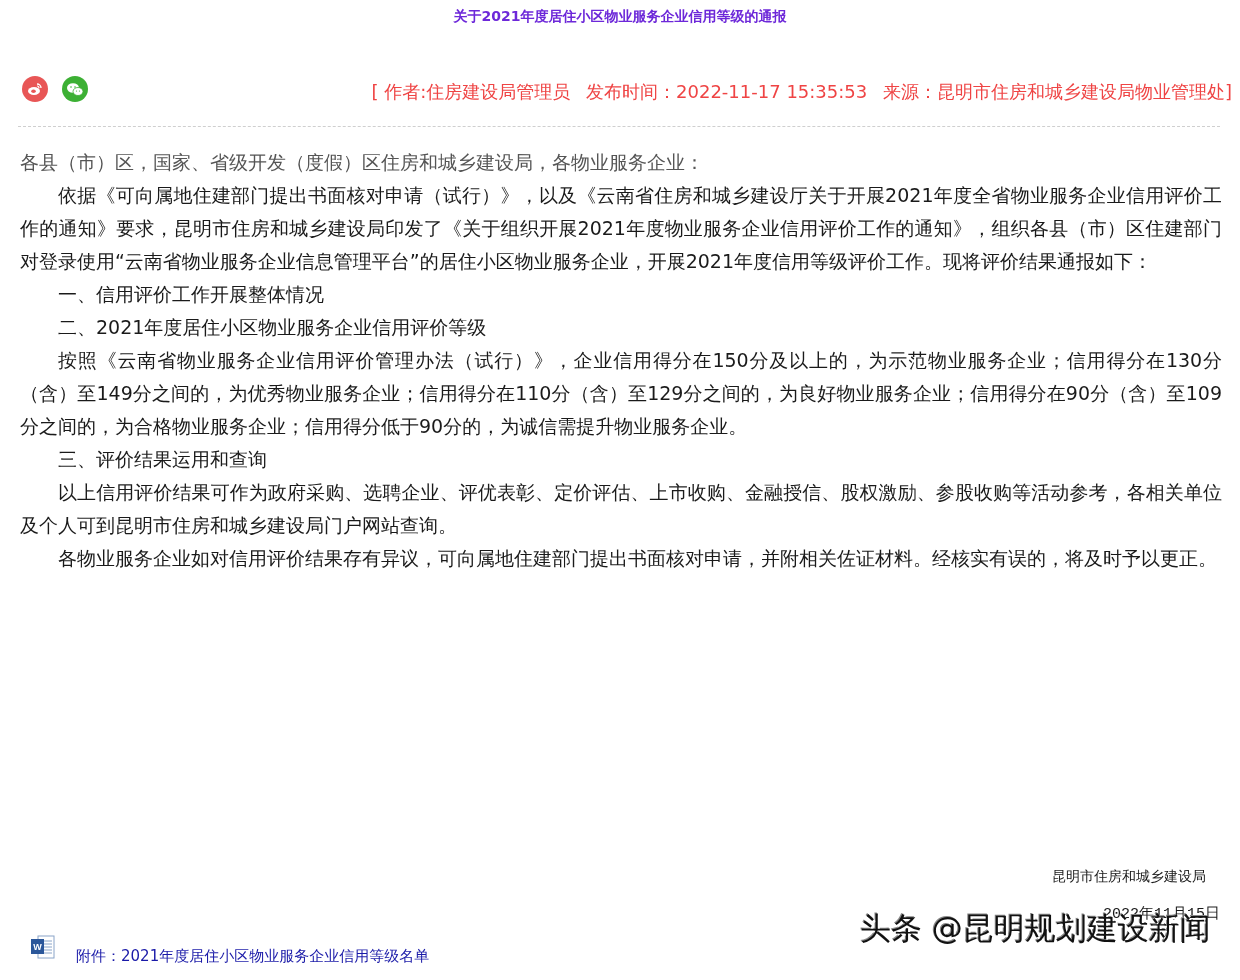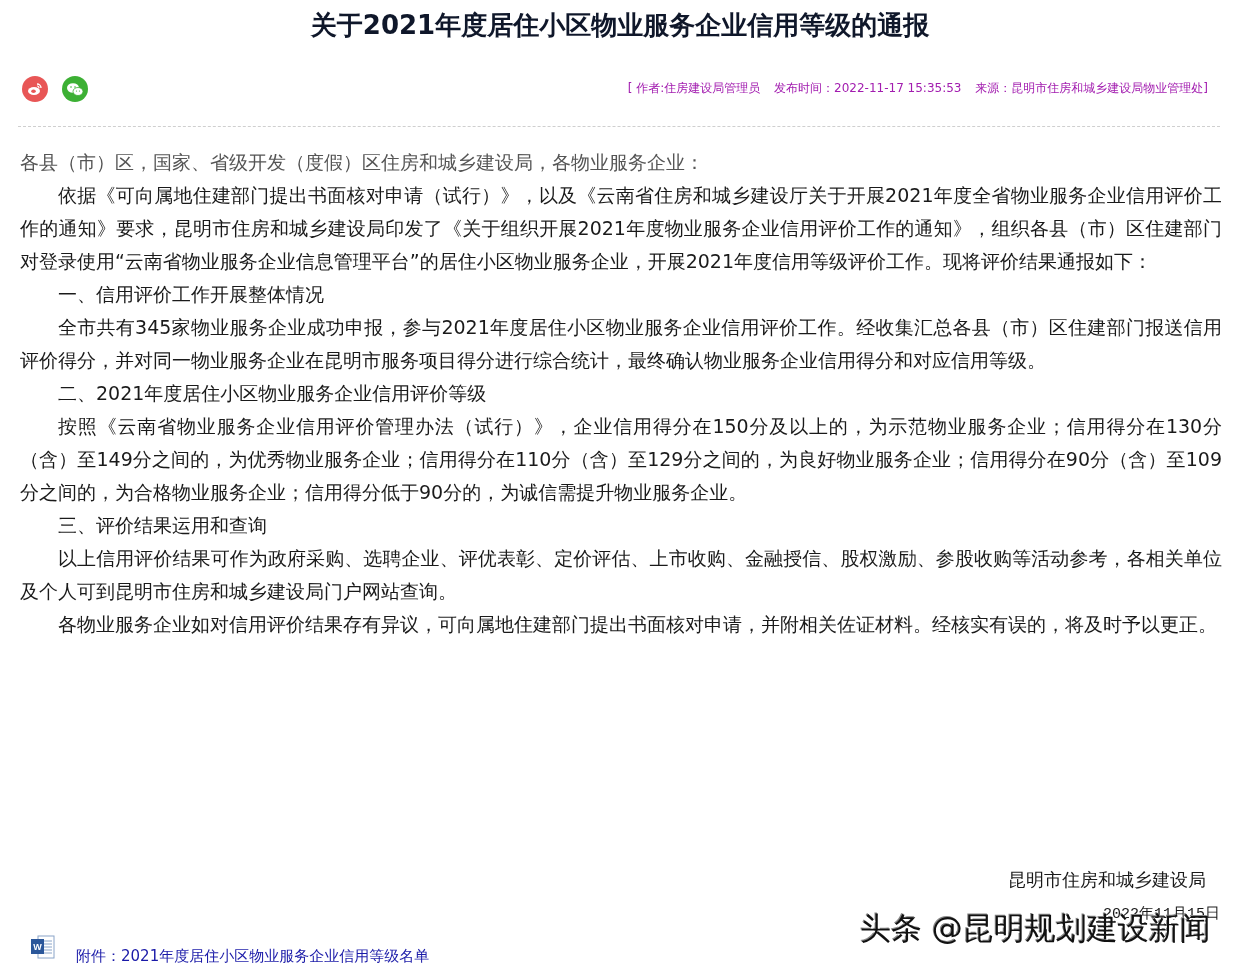--- a/index.html
+++ b/index.html
@@ -1,36 +1,36 @@
 <!DOCTYPE html>
 <html><head>
 <meta charset="utf-8">
 <style>
   html, body { margin:0; padding:0; background:#ffffff; }
   body { width:1240px; height:980px; position:relative; overflow:hidden;
          font-family:"DejaVu Sans","Liberation Sans",sans-serif; color:#222; }
   .title { position:absolute; top:8px; left:0; width:1240px; text-align:center;
-           font-size:26px; font-weight:bold; color:#0f172a; letter-spacing:0px; }
+           font-size:14px; font-weight:bold; color:#6d28d9; letter-spacing:0px; }
   .share { position:absolute; top:76px; left:22px; display:flex; gap:14px; }
   .share-btn { width:26px; height:26px; border-radius:50%; display:flex;
                align-items:center; justify-content:center; cursor:pointer; }
   .weibo { background:#e85656; }
   .wechat { background:#3cb034; }
-  .meta { position:absolute; top:80px; right:32px; font-size:12px; color:#a21caf;
+  .meta { position:absolute; top:80px; right:8px; font-size:18px; color:#ef4444;
           white-space:nowrap; }
   .meta span { margin-right:10px; }
   .meta span:last-child { margin-right:0; }
   .divider { position:absolute; top:126px; left:18px; right:20px;
              border-top:1px dashed #cfcfcf; }
   .content { position:absolute; top:146px; left:20px; width:1202px;
              font-size:19px; line-height:33px; color:#1a1a1a; }
   .content p { margin:0; text-align:justify; }
   .salutation { color:#555; font-family:"DejaVu Serif","Liberation Serif",serif; }
   .indent { text-indent:2em; }
-  .sign { position:absolute; right:34px; top:868px; font-size:18px; color:#1a1a1a; }
+  .sign { position:absolute; right:34px; top:868px; font-size:14px; color:#1a1a1a; }
   .date { position:absolute; right:20px; top:904px; font-size:15px; color:#1a1a1a;
           font-family:Liberation Mono, monospace; }
   .attach { position:absolute; top:934px; left:30px; display:flex; align-items:flex-end; }
   .word-icon { width:26px; height:26px; position:relative; margin-right:12px; }
   .attach-link { font-size:15px; color:#1a1aa8; text-decoration:none; cursor:pointer; margin-bottom:-6px;margin-left:8px; }
   .watermark { position:absolute; top:908px; left:860px; font-size:31px; color:#111;
                font-weight:normal; text-shadow:2px 2px 0 #fff, -1px -1px 0 #888; white-space:nowrap; }
 </style>
 </head>
 <body>
@@ -63,21 +63,20 @@
   <span>发布时间：2022-11-17 15:35:53</span>
   <span>来源：昆明市住房和城乡建设局物业管理处]</span>
 </div>
 
 <div class="divider"></div>
 
 <div class="content">
   <p class="salutation">各县（市）区，国家、省级开发（度假）区住房和城乡建设局，各物业服务企业：</p>
   <p class="indent">依据《可向属地住建部门提出书面核对申请（试行）》，以及《云南省住房和城乡建设厅关于开展2021年度全省物业服务企业信用评价工作的通知》要求，昆明市住房和城乡建设局印发了《关于组织开展2021年度物业服务企业信用评价工作的通知》，组织各县（市）区住建部门对登录使用“云南省物业服务企业信息管理平台”的居住小区物业服务企业，开展2021年度信用等级评价工作。现将评价结果通报如下：</p>
   <p class="indent">一、信用评价工作开展整体情况</p>
-  <p class="indent">全市共有345家物业服务企业成功申报，参与2021年度居住小区物业服务企业信用评价工作。经收集汇总各县（市）区住建部门报送信用评价得分，并对同一物业服务企业在昆明市服务项目得分进行综合统计，最终确认物业服务企业信用得分和对应信用等级。</p>
   <p class="indent">二、2021年度居住小区物业服务企业信用评价等级</p>
   <p class="indent">按照《云南省物业服务企业信用评价管理办法（试行）》，企业信用得分在150分及以上的，为示范物业服务企业；信用得分在130分（含）至149分之间的，为优秀物业服务企业；信用得分在110分（含）至129分之间的，为良好物业服务企业；信用得分在90分（含）至109分之间的，为合格物业服务企业；信用得分低于90分的，为诚信需提升物业服务企业。</p>
   <p class="indent">三、评价结果运用和查询</p>
   <p class="indent">以上信用评价结果可作为政府采购、选聘企业、评优表彰、定价评估、上市收购、金融授信、股权激励、参股收购等活动参考，各相关单位及个人可到昆明市住房和城乡建设局门户网站查询。</p>
   <p class="indent">各物业服务企业如对信用评价结果存有异议，可向属地住建部门提出书面核对申请，并附相关佐证材料。经核实有误的，将及时予以更正。</p>
 </div>
 
 <div class="sign">昆明市住房和城乡建设局</div>
 <div class="date">2022年11月15日</div>
 

